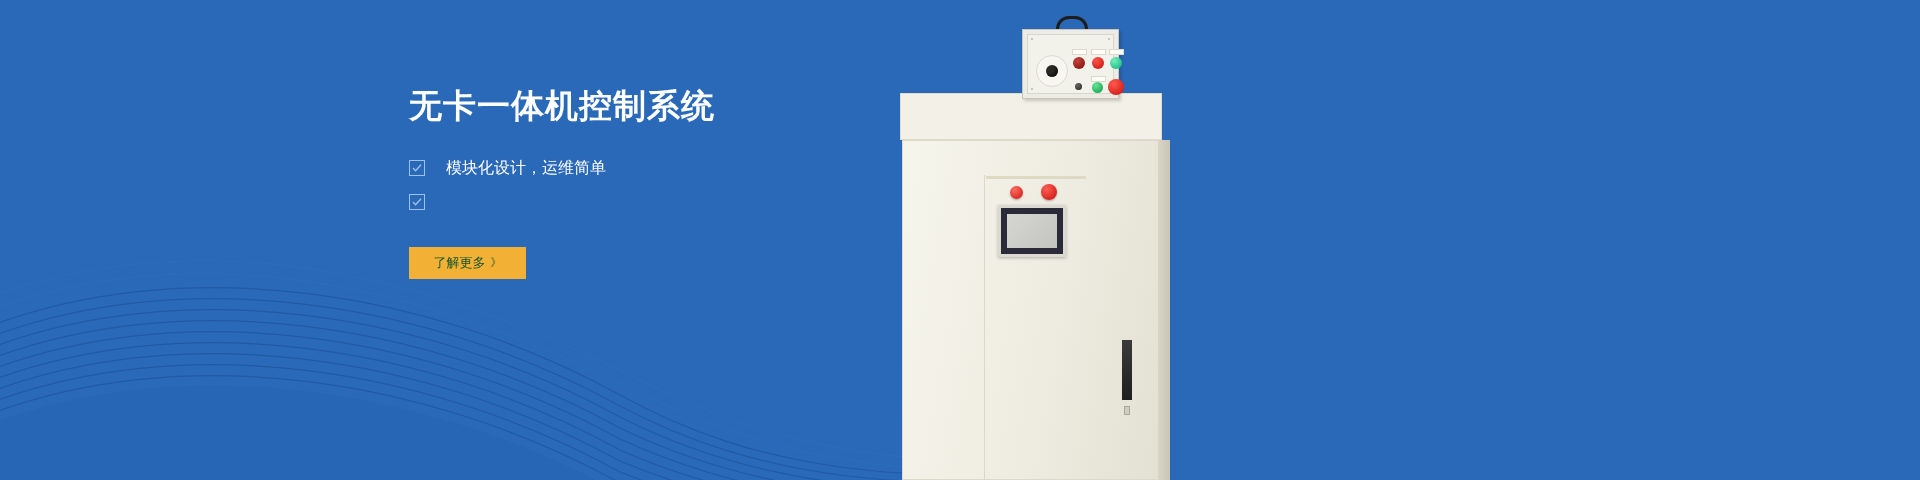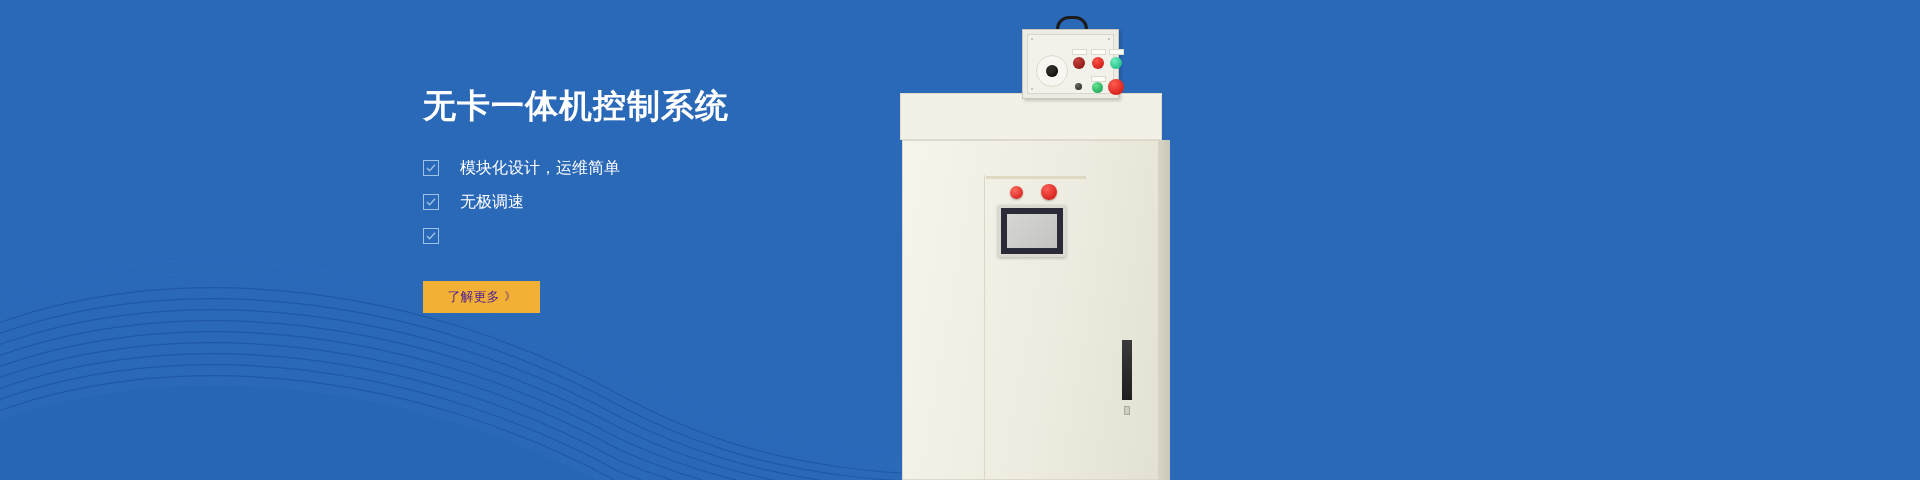--- a/index.html
+++ b/index.html
@@ -11,21 +11,21 @@
   .banner{
     position:relative;width:1920px;height:480px;overflow:hidden;
     background:#2a68b8;
   }
   
   .waves{position:absolute;left:0;bottom:0;width:1100px;height:300px;}
   .waves svg{display:block;width:100%;height:100%;}
 
   
   .content{
-    position:absolute;left:423px;top:86px;width:560px;z-index:5;
+    position:absolute;left:409px;top:86px;width:560px;z-index:5;
   }
   .headline{
     color:#ffffff;font-size:33px;font-weight:bold;letter-spacing:1px;
     line-height:1.2;margin:0 0 34px 0;white-space:nowrap;
   }
   .feature-list{list-style:none;margin:0;padding:0;text-align:center;}
   .feature-item{
     display:flex;align-items:center;margin-bottom:18px;
   }
   .check-box{
@@ -33,21 +33,21 @@
     border:1px solid #9dc2e8;box-sizing:border-box;
     display:flex;align-items:center;justify-content:center;
   }
   .check-box svg{display:block;}
   .feature-label{
     color:#ffffff;font-size:16px;line-height:1;white-space:nowrap;
   }
   .cta{
     display:inline-flex;align-items:center;justify-content:center;
     margin-top:19px;width:117px;height:32px;
-    background:#f2b134;color:#4c1d95;font-size:13px;
+    background:#f2b134;color:#14532d;font-size:13px;
     border:none;cursor:pointer;
   }
   .cta .chev{font-size:11px;margin-left:5px;opacity:.95;}
 
   
   .machine{position:absolute;left:900px;top:0;width:330px;height:480px;z-index:4;}
 
   
   .panel-box{
     position:absolute;left:122px;top:29px;width:97px;height:70px;
@@ -162,28 +162,20 @@
 
       <li class="feature-item">
         <span class="check-box">
           <svg width="12" height="12" viewBox="0 0 12 12">
             <polyline points="2,6 4.6,8.8 10,2.8" fill="none" stroke="#9dc2e8" stroke-width="1.4"></polyline>
           </svg>
         </span>
         <span class="feature-label">模块化设计，运维简单</span>
       </li>
 
-      <li class="feature-item">
-        <span class="check-box">
-          <svg width="12" height="12" viewBox="0 0 12 12">
-            <polyline points="2,6 4.6,8.8 10,2.8" fill="none" stroke="#9dc2e8" stroke-width="1.4"></polyline>
-          </svg>
-        </span>
-        <span class="feature-label">无极调速</span>
-      </li>
 
       <li class="feature-item">
         <span class="check-box">
           <svg width="12" height="12" viewBox="0 0 12 12">
             <polyline points="2,6 4.6,8.8 10,2.8" fill="none" stroke="#9dc2e8" stroke-width="1.4"></polyline>
           </svg>
         </span>
       </li>
 
     </ul>

